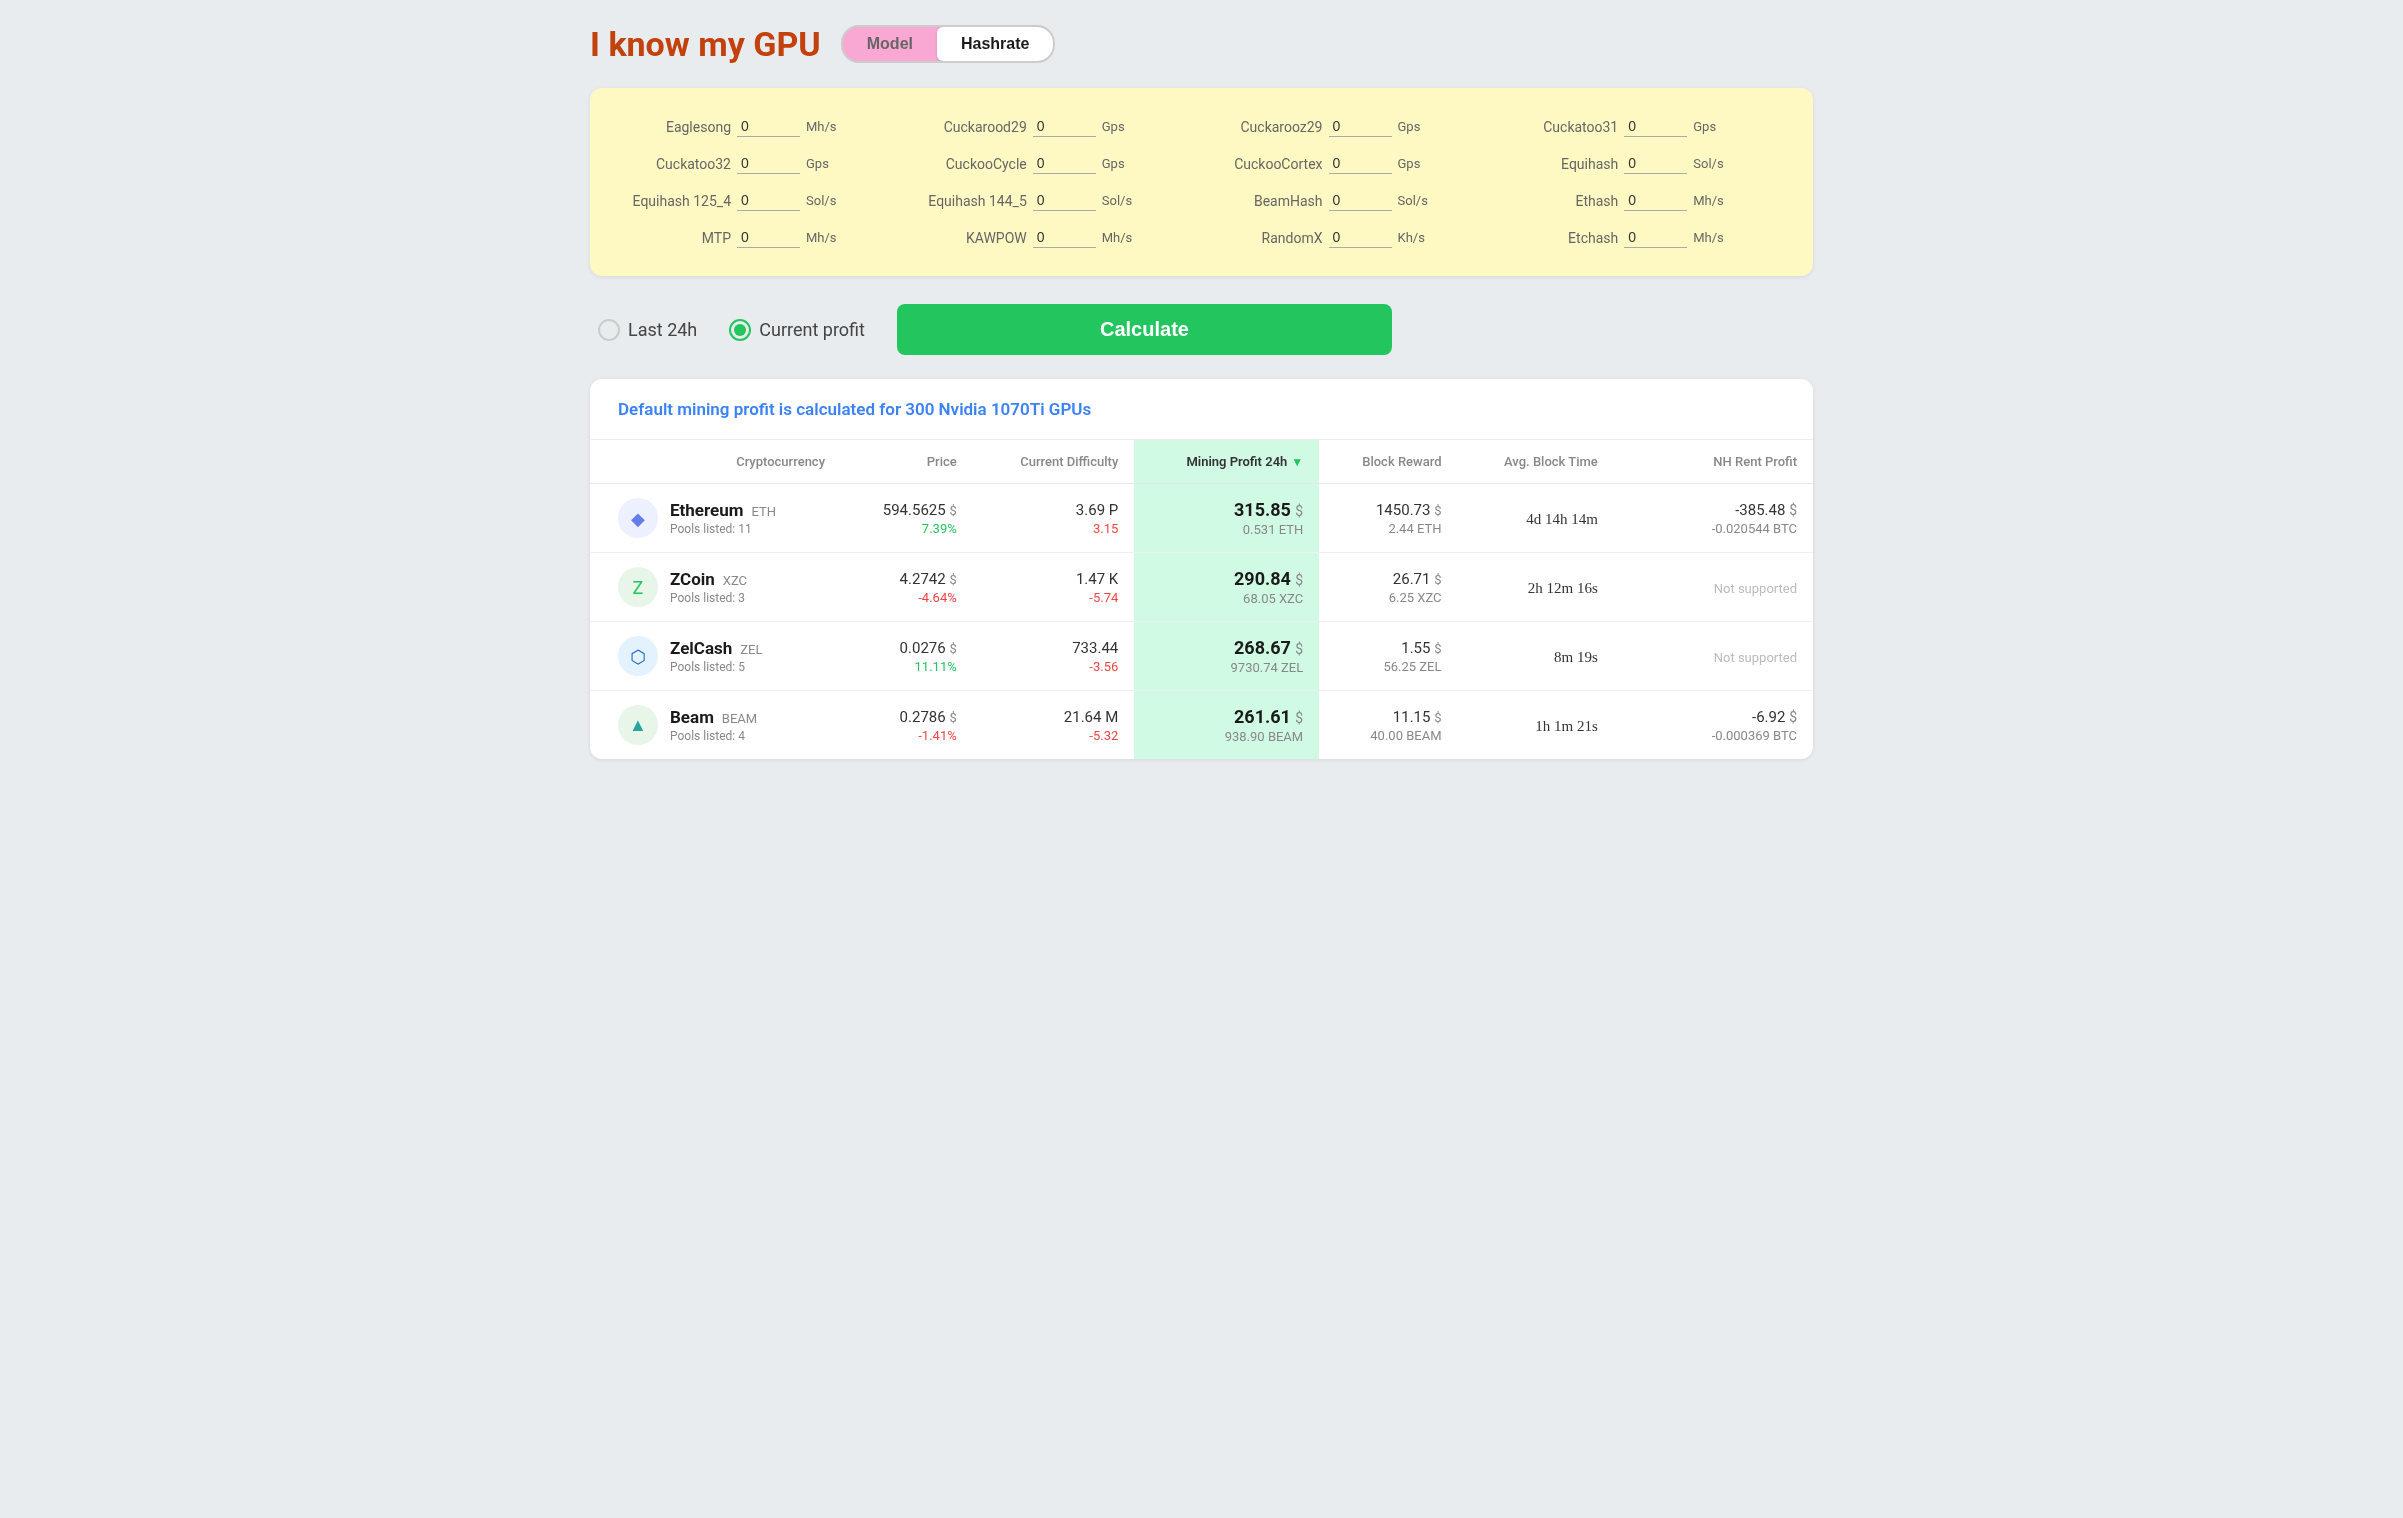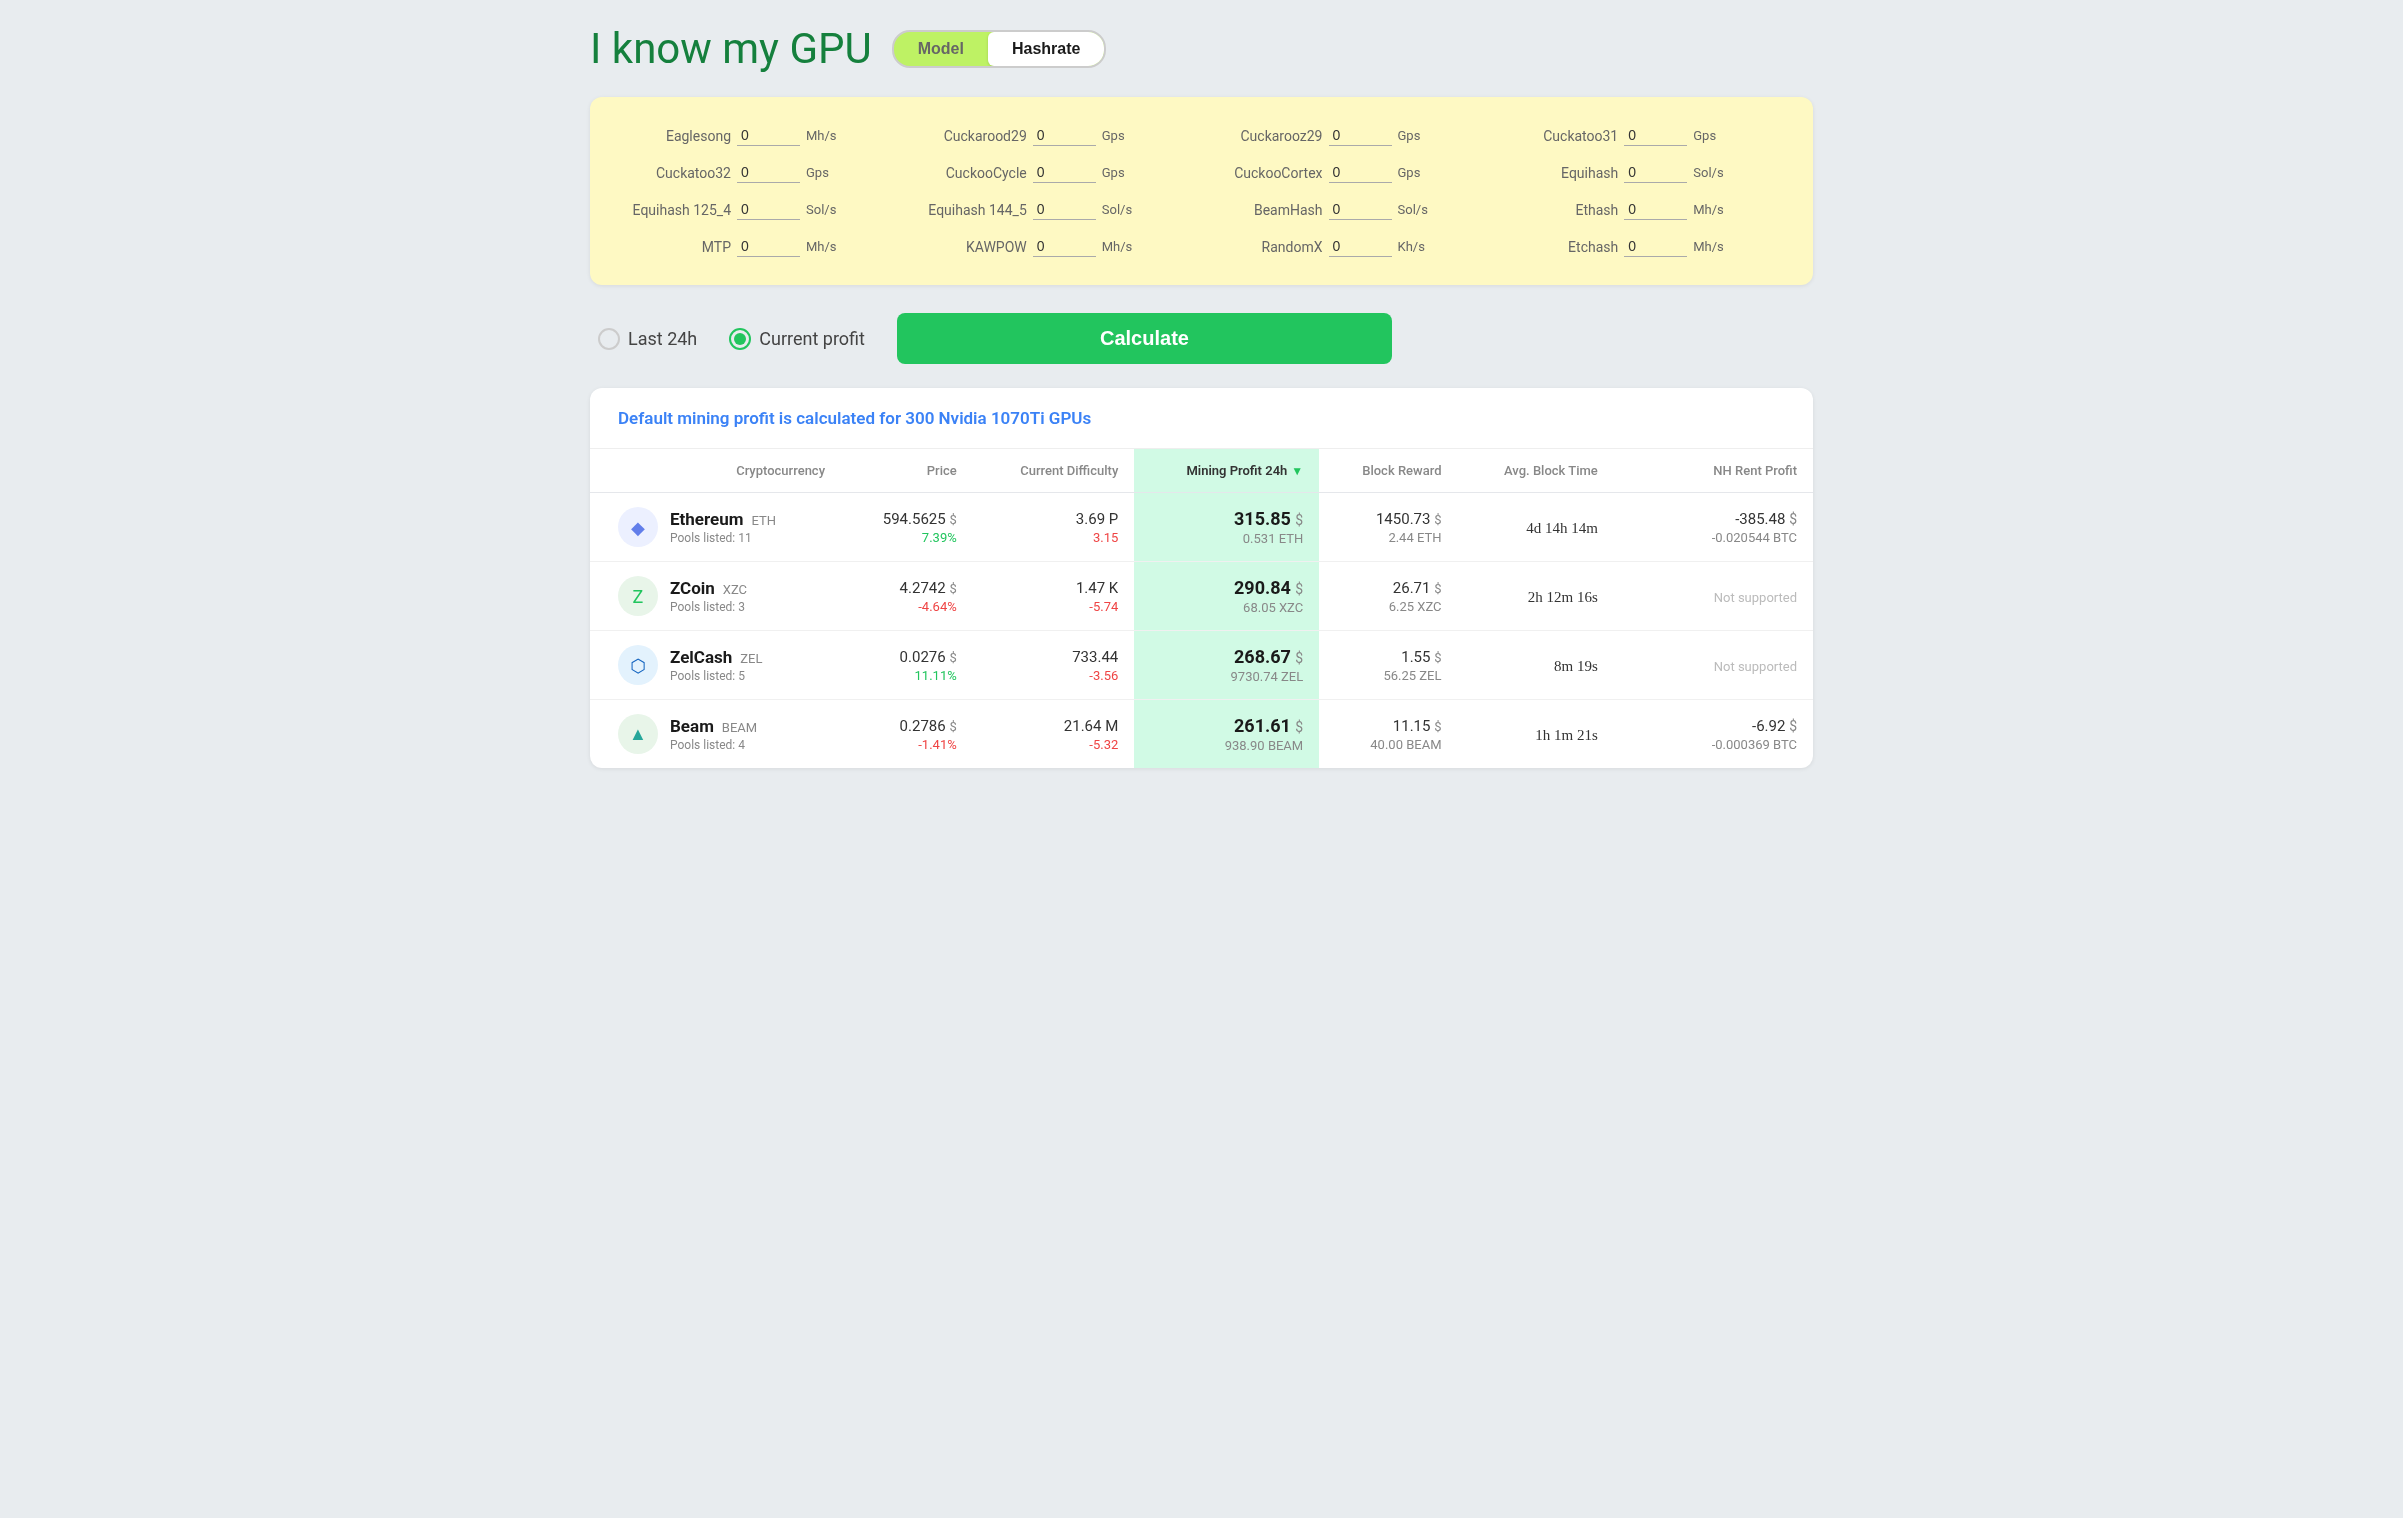--- a/index.html
+++ b/index.html
@@ -18,31 +18,31 @@
 
     
     .header {
       display: flex;
       align-items: center;
       gap: 20px;
       margin-bottom: 24px;
     }
 
     .app-title {
-      font-size: 42px;
-      font-weight: 400;
-      color: #15803d;
+      font-size: 34px;
+      font-weight: 700;
+      color: #c2410c;
     }
 
     .mode-toggle {
       display: flex;
       border: 2px solid #ccc;
       border-radius: 18px;
       overflow: hidden;
-      background: #bef264;
+      background: #f9a8d4;
     }
 
     .mode-btn {
       padding: 8px 24px;
       font-size: 16px;
       font-weight: 600;
       border: none;
       cursor: pointer;
       background: transparent;
       color: #666;

